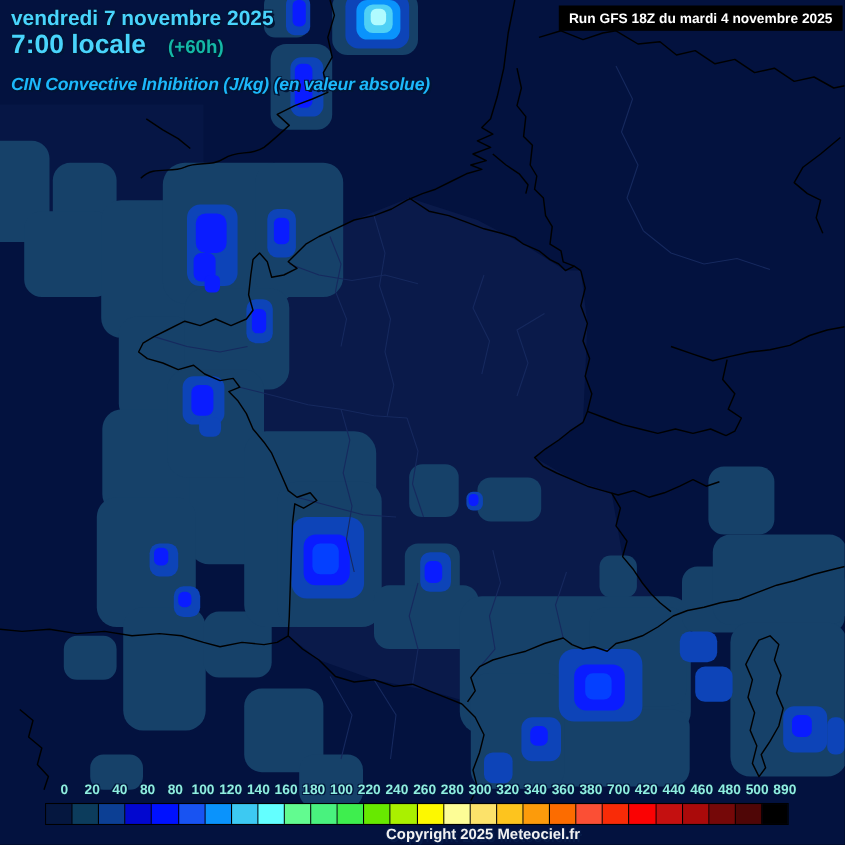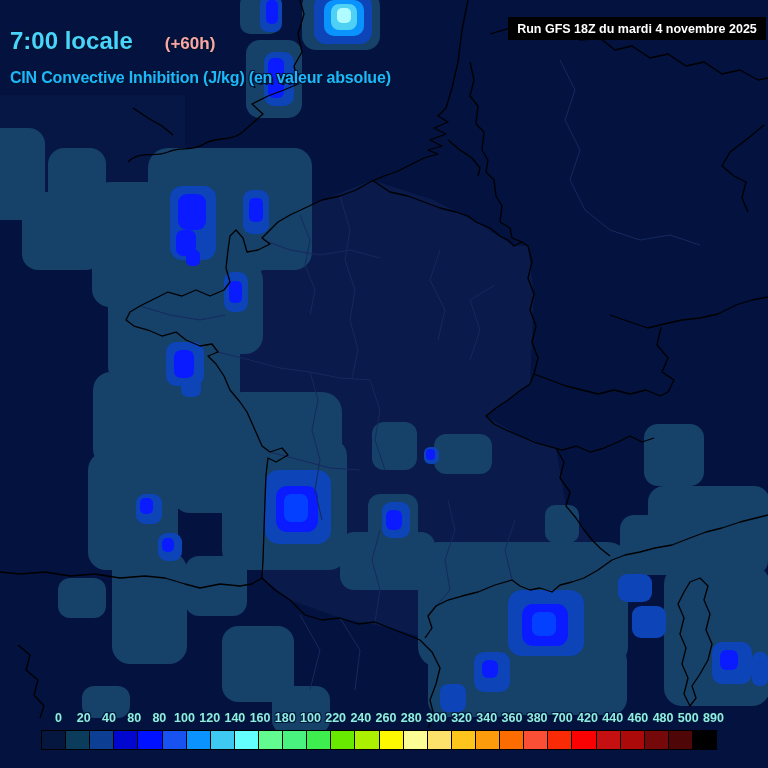--- a/index.html
+++ b/index.html
@@ -4,23 +4,23 @@
 <style>
   html,body{margin:0;padding:0;background:#000;}
   #stage{position:relative;width:768px;height:768px;overflow:hidden;
          background:#03123f;font-family:"Liberation Sans",sans-serif;}
   #map-svg{position:absolute;left:0;top:0;width:768px;height:768px;}
   .overlay{position:absolute;z-index:5;}
   .t-outline{text-shadow:1px 1px 0 #021535,-1px -1px 0 #021535,1px -1px 0 #021535,
              -1px 1px 0 #021535,2px 2px 0 #021535;}
   #date-line{left:10px;top:7px;font-size:19px;font-weight:bold;color:#49d4fc;letter-spacing:0px;}
   #time-row{left:10px;top:27px;font-size:24px;font-weight:bold;color:#49d4fc;}
-  #offset{font-size:17px;margin-left:32px;font-weight:bold;color:#fca5a5;}
-  #subtitle{left:10px;top:69px;font-size:16px;font-weight:bold;color:#1cb8fb;letter-spacing:-0.2px;}
-  #run-box{left:508px;top:17px;width:258px;height:23px;background:#000;
+  #offset{font-size:17px;margin-left:20px;font-weight:bold;color:#14b8a6;}
+  #subtitle{left:10px;top:69px;font-size:16px;font-weight:bold;color:#1cb8fb;letter-spacing:-0.2px;font-style:italic;}
+  #run-box{left:508px;top:5px;width:258px;height:23px;background:#000;
            display:flex;align-items:center;justify-content:center;}
   #run-box span{color:#fff;font-size:12.5px;font-weight:bold;}
   #scale-labels{left:46px;top:711px;width:680px;height:15px;display:flex;}
   #scale-labels span{flex:1;text-align:center;font-size:12.5px;font-weight:bold;color:#8feee0;
            text-shadow:1px 1px 0 #03173c,-1px -1px 0 #03173c,1px -1px 0 #03173c,-1px 1px 0 #03173c;}
   #scale-bar{left:41px;top:730px;width:676px;height:20px;display:flex;
              border:1px solid #000;box-sizing:border-box;}
   #scale-bar div{flex:1;border-right:1px solid #000;}
   #scale-bar div:last-child{border-right:none;}
   #copyright{left:351px;top:751px;font-size:13.5px;font-weight:bold;color:#f2f2f2;
@@ -164,20 +164,21 @@
       <path d="M534,374 L550,380 L566,386 L582,390 L598,394 L614,390 L630,394 L646,390 L660,396"></path>
       <path d="M610,315 L630,322 L648,328 L664,324 L682,320 L700,318 L718,314 L736,305 L752,300 L768,297"></path>
       <path d="M661,327 L657,345 L668,358 L662,372 L674,380 L668,392 L660,396"></path>
       <path d="M764,125 L746,140 L730,152 L722,166 L734,176 L746,182 L742,198 L748,212"></path>
       <path d="M490,34 L510,28 L530,36 L548,30 L560,28 L580,40 L600,38 L615,50 L632,46 L650,58 L668,54 L686,66 L704,62 L722,74 L740,70 L758,80 L768,78"></path>
       <path d="M18,645 L30,655 L26,670 L38,680 L34,695 L44,706 L40,718"></path>
       <path d="M690,582 L700,578 L708,586 L704,600 L710,614 L706,630 L712,644 L708,660 L700,674 L692,686 L696,698 L690,706 L684,694 L688,678 L682,664 L686,648 L680,634 L684,618 L678,604 L684,592 Z"></path>
     </g>
   </svg>
 
+  <div id="date-line" class="overlay t-outline">vendredi 7 novembre 2025</div>
   <div id="time-row" class="overlay t-outline">
     <span>7:00 locale</span><span id="offset">(+60h)</span>
   </div>
   <div id="subtitle" class="overlay t-outline">CIN Convective Inhibition (J/kg) (en valeur absolue)</div>
 
   <div id="run-box" class="overlay">
     <span>Run GFS 18Z du mardi 4 novembre 2025</span>
   </div>
 
   <div id="scale-labels" class="overlay">
@@ -233,13 +234,14 @@
       <div style="background: rgb(251, 79, 53);"></div>
       <div style="background: rgb(249, 43, 7);"></div>
       <div style="background: rgb(250, 2, 3);"></div>
       <div style="background: rgb(196, 16, 16);"></div>
       <div style="background: rgb(170, 10, 10);"></div>
       <div style="background: rgb(117, 8, 8);"></div>
       <div style="background: rgb(79, 6, 6);"></div>
       <div style="background: rgb(0, 0, 0);"></div>
     </div>
 
+  <div id="copyright" class="overlay">Copyright 2025 Meteociel.fr</div>
 </div>
 
 </body></html>

